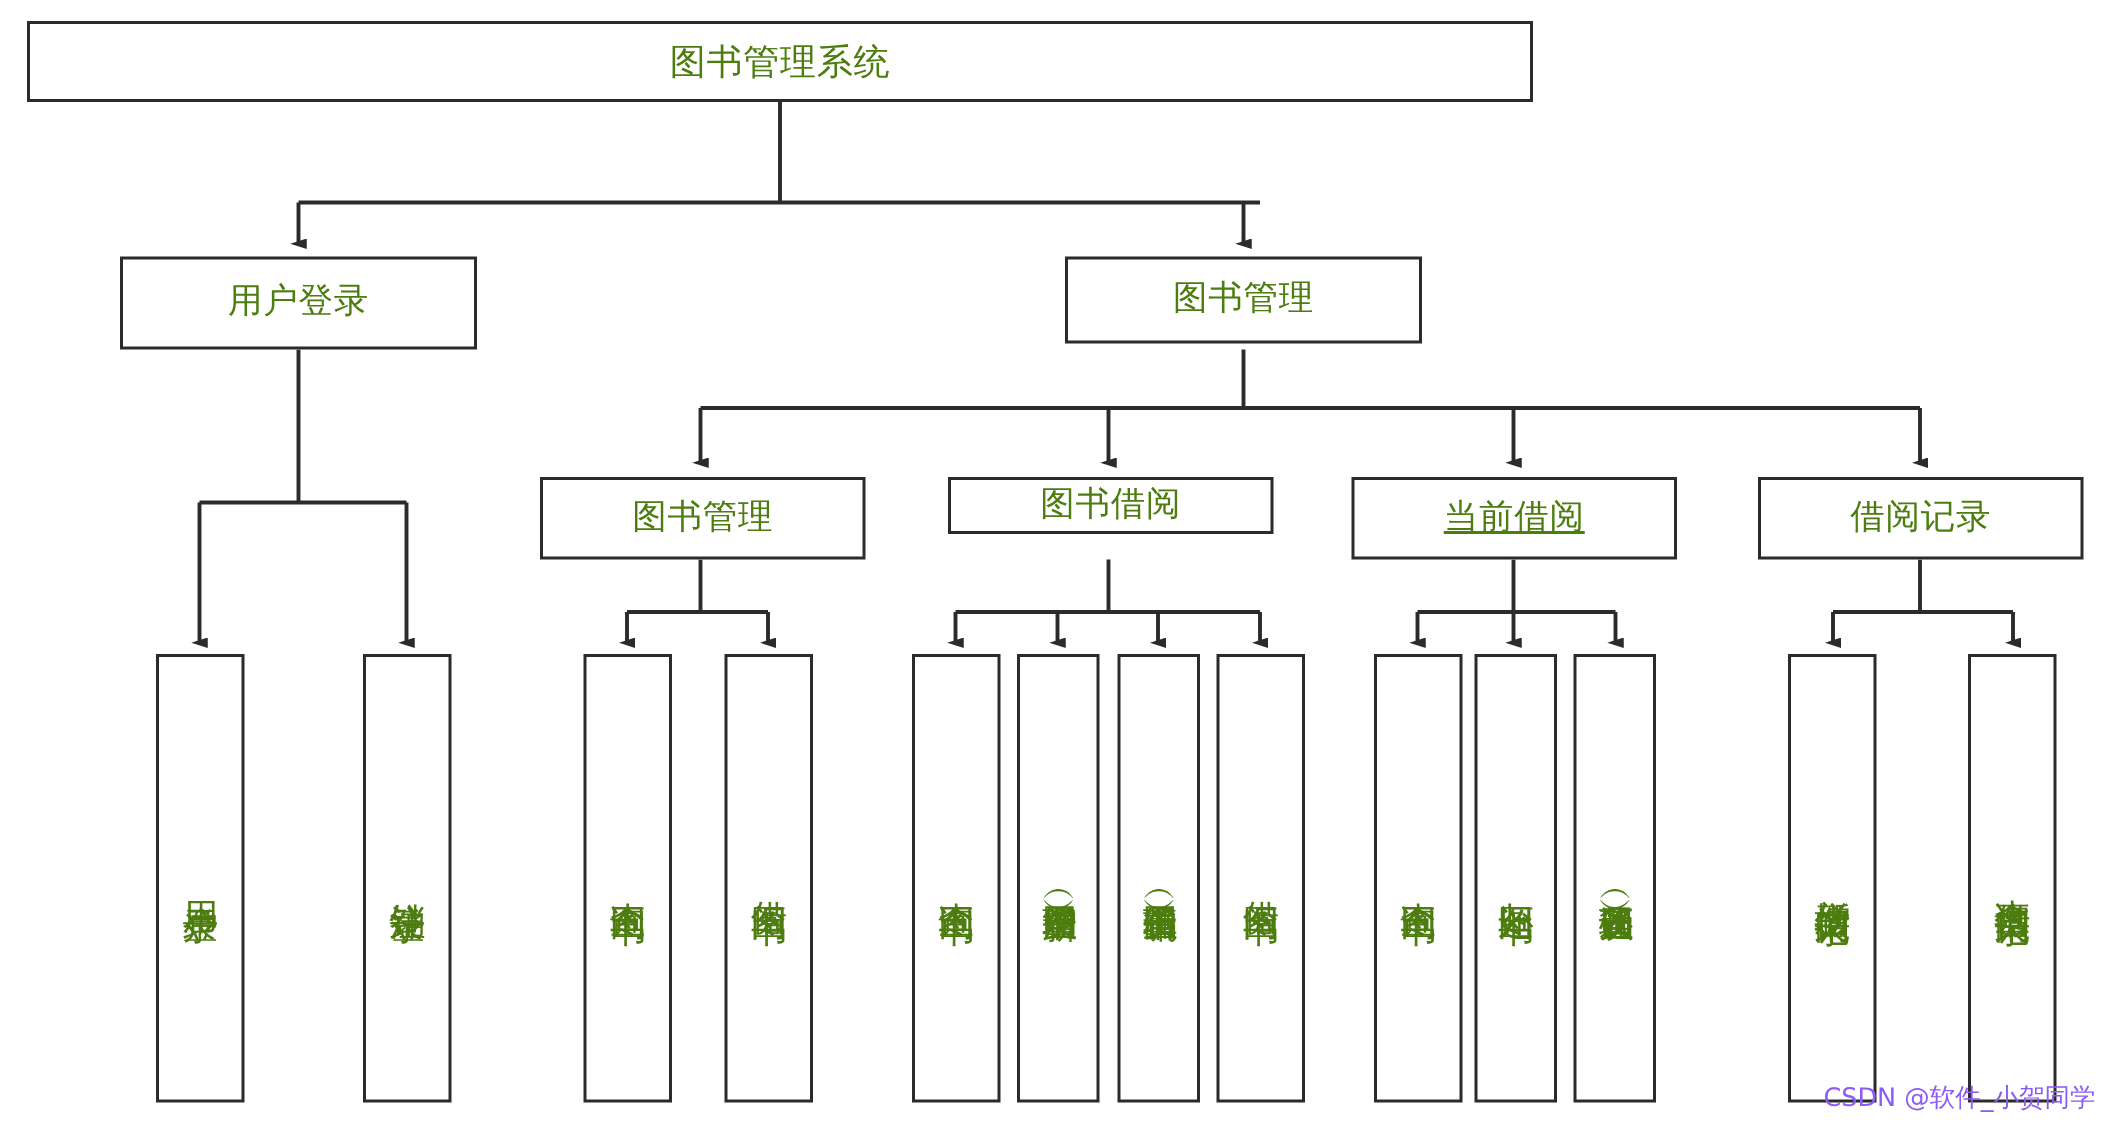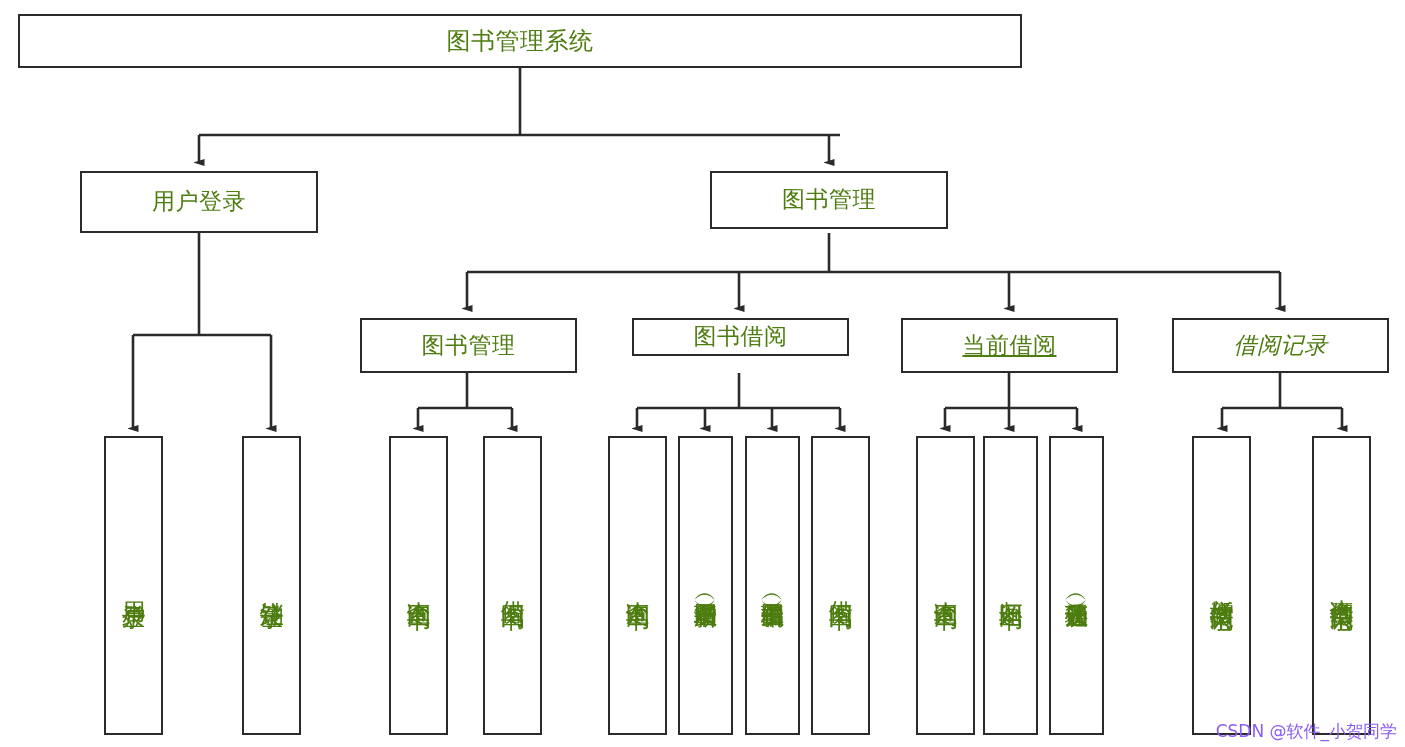--- a/index.html
+++ b/index.html
@@ -149,21 +149,21 @@
 
   <div class="node horiz" style="left:360px; top:318px; width:217px; height:55px;">
     <span class="label">图书管理</span>
   </div>
   <div class="node horiz" style="left:632px; top:318px; width:217px; height:38px;">
     <span class="label">图书借阅</span>
   </div>
   <div class="node horiz" style="left:901px; top:318px; width:217px; height:55px;text-decoration:underline;">
     <span class="label">当前借阅</span>
   </div>
-  <div class="node horiz" style="left:1172px; top:318px; width:217px; height:55px;font-style:italic;">
+  <div class="node horiz" style="left:1172px; top:318px; width:217px; height:55px;">
     <span class="label">借阅记录</span>
   </div>
 
   <div class="node vert" style="left:104px; top:436px; width:59px; height:299px;">
     <span class="label">用户登录</span>
   </div>
   <div class="node vert" style="left:242px; top:436px; width:59px; height:299px;">
     <span class="label">注销登录</span>
   </div>
 

